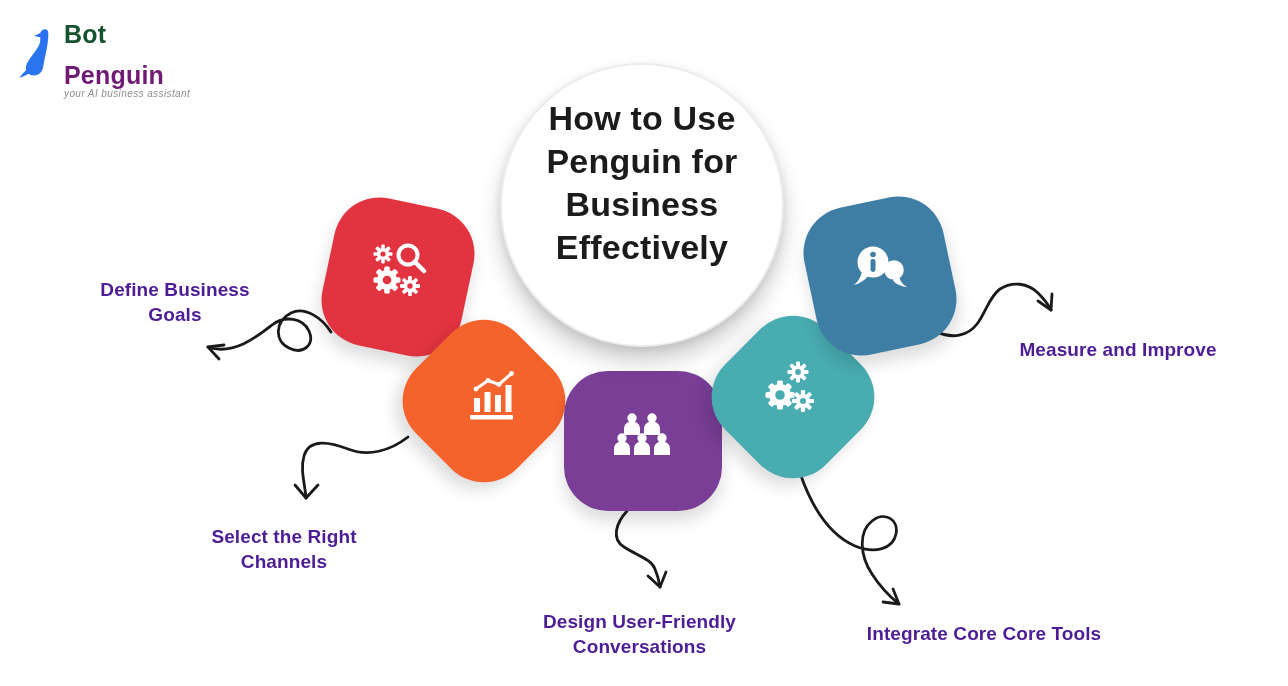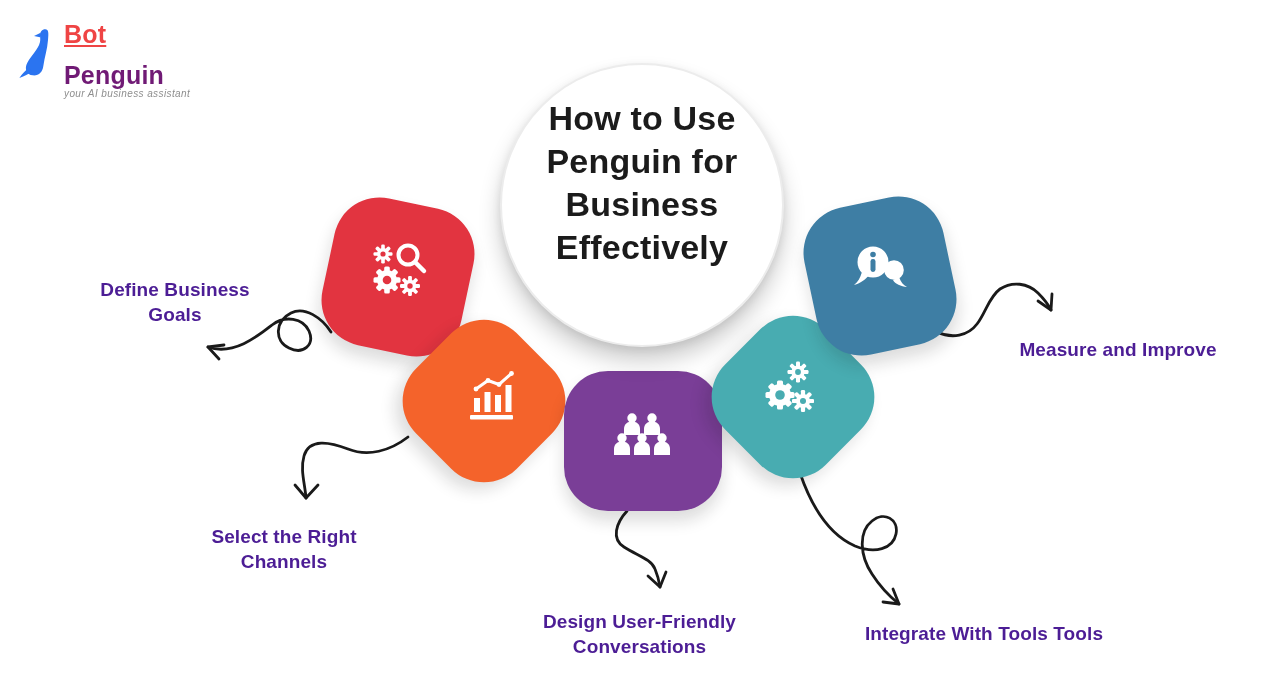--- a/index.html
+++ b/index.html
@@ -4,21 +4,21 @@
 <style>
   html,body{margin:0;padding:0;background:#fff;}
   #stage{
     position:relative;width:1288px;height:686px;background:#fff;overflow:hidden;
     font-family:"Liberation Sans", sans-serif;
   }
   
   #logo{position:absolute;left:18px;top:22px;display:flex;align-items:flex-start;}
   #logo svg{width:40px;height:52px;margin-top:6px;}
   #logo .words{margin-left:6px;line-height:1;}
-  .brand-top{font-size:25px;font-weight:800;color:#ef4444;letter-spacing:.2px;text-decoration:underline;}
+  .brand-top{font-size:25px;font-weight:800;color:#14532d;letter-spacing:.2px;}
   .brand-bottom{font-size:25px;font-weight:800;color:#701a75;letter-spacing:.2px;margin-top:16px;}
   .tagline{font-size:10px;font-style:italic;color:#8e8e8e;margin-top:1px;letter-spacing:.4px;}
   
   #center-circle{
     position:absolute;left:500px;top:63px;width:280px;height:280px;border-radius:50%;
     background:#fff;border:2px solid #ececec;z-index:3;
     box-shadow:0 14px 22px rgba(0,0,0,.20), 0 3px 8px rgba(0,0,0,.08);
     display:flex;align-items:center;justify-content:center;text-align:center;
   }
   #page-title{transform:translateY(-22px);width:256px;color:#1b1b1b;
@@ -179,21 +179,21 @@
       <circle cx="45" cy="31" r="9.8"></circle>
       <path d="M50,38 C52,43 54,46 58,48 C52,47.5 46,45 44,41 Z"></path>
     </g>
     <circle cx="24" cy="15.5" r="2.8" fill="#3E7EA4"></circle>
     <rect x="21.5" y="20" width="5" height="13" rx="2.4" fill="#3E7EA4"></rect>
   </svg>
 
   <div class="step-label" id="label-1">Define Business Goals</div>
   <div class="step-label" id="label-2">Select the Right Channels</div>
   <div class="step-label" id="label-3">Design User-Friendly Conversations</div>
-  <div class="step-label" id="label-4">Integrate With Tools Tools</div>
+  <div class="step-label" id="label-4">Integrate Core Core Tools</div>
   <div class="step-label" id="label-5">Measure and Improve</div>
 
   <svg id="arrows" width="1288" height="686" viewBox="0 0 1288 686">
     <g fill="none" stroke-width="2.8" stroke-linecap="round" stroke-linejoin="round" stroke="#1A1A1A">
       <g>
         <path d="M331,332 C322,318 305,306 291,313 C275,321 274,341 289,348 C303,355 315,345 309,331 C303,318 285,315 272,325 C258,336 233,356 208,347"></path>
         <path d="M208,347 L219,359 M208,347 L224,345"></path>
       </g>
       <g>
         <path d="M408,437 C390,451 368,457 348,449 C330,442 309,438 304,456 C300,470 305,484 306,498"></path>

